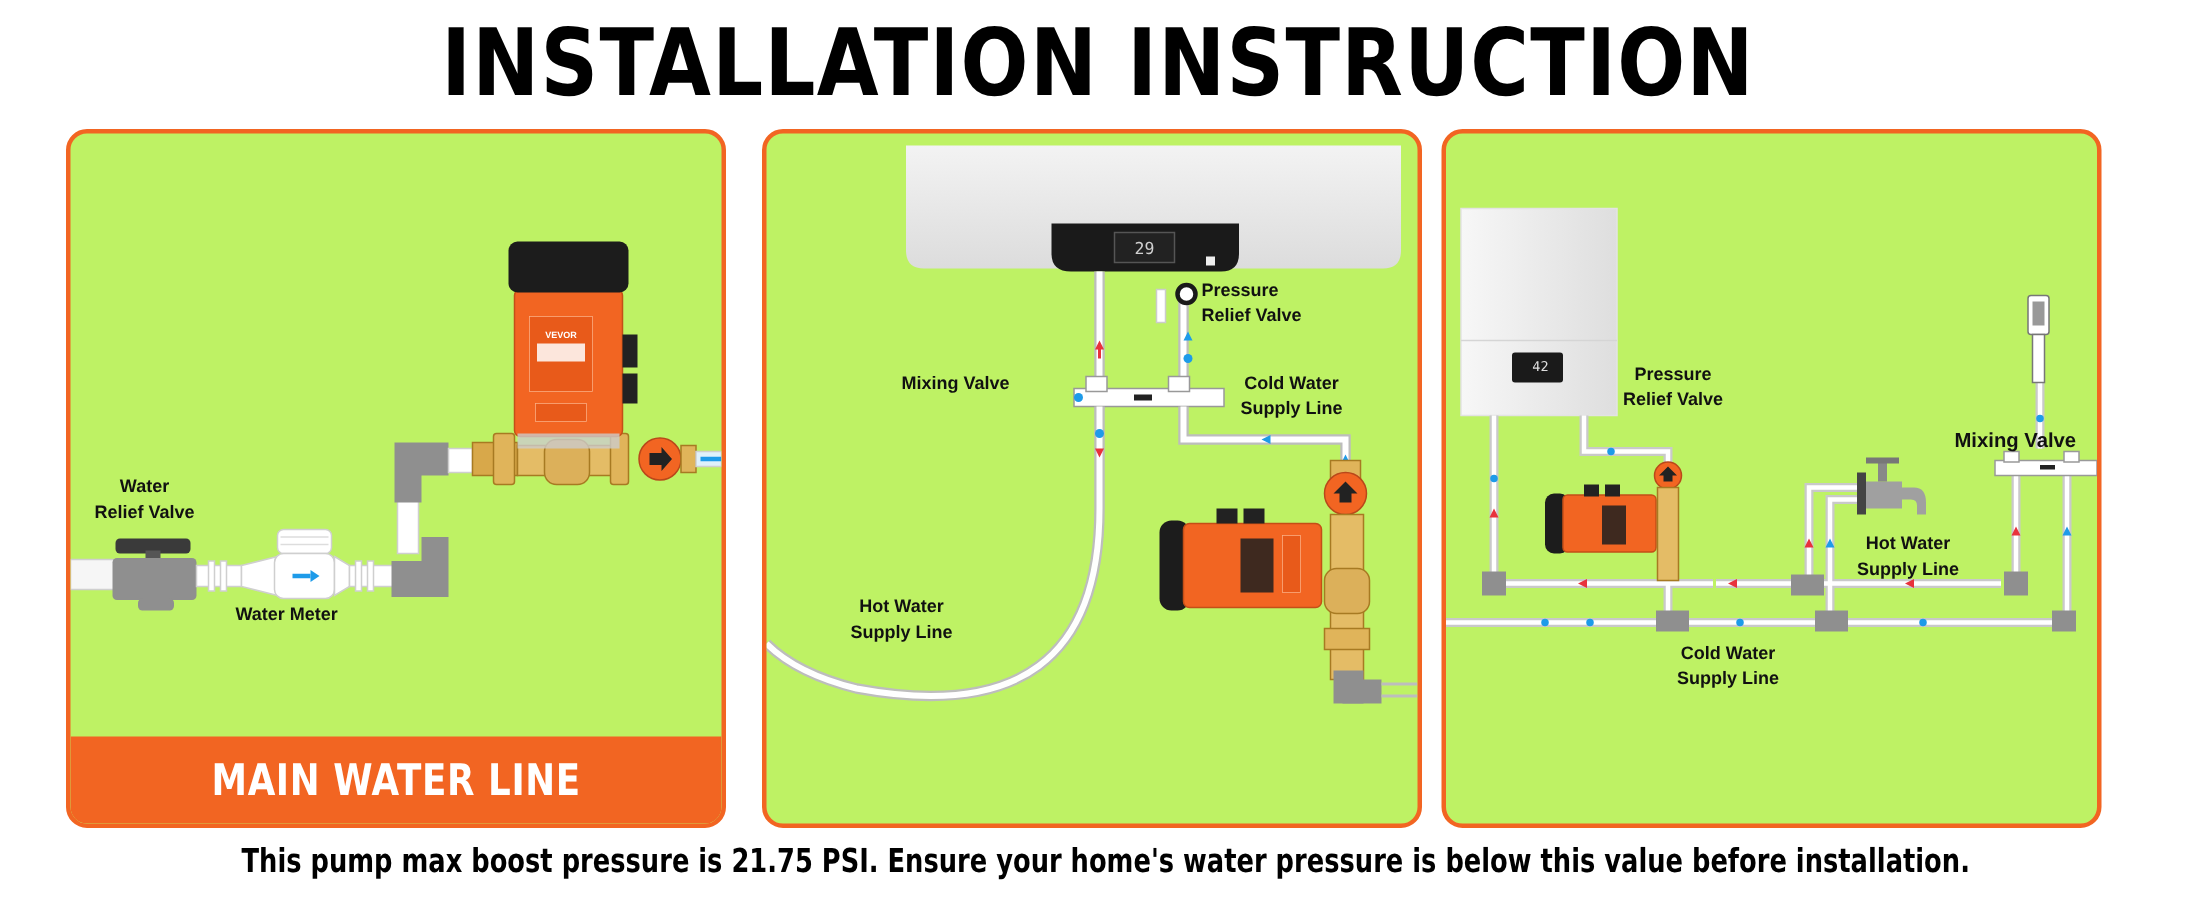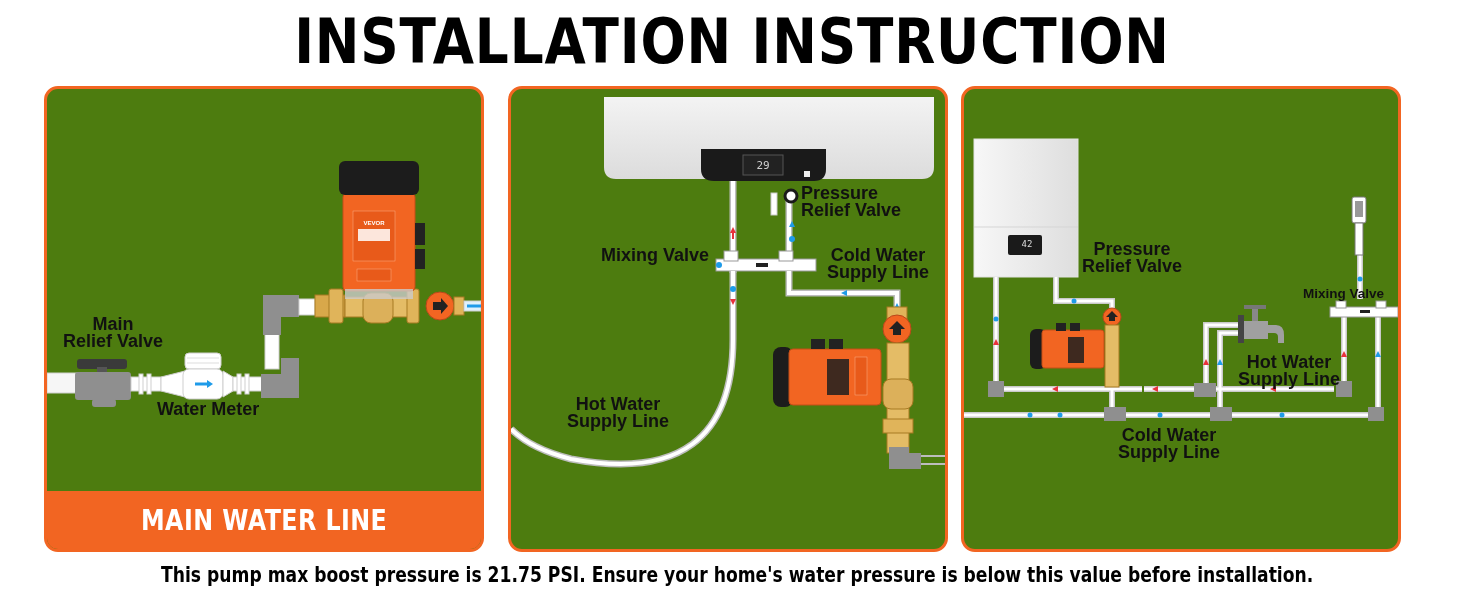--- a/index.html
+++ b/index.html
@@ -1,22 +1,22 @@
 <!DOCTYPE html>
 <html><head>
 <meta charset="utf-8">
 <style>
   html, body { margin:0; padding:0; background:#ffffff; }
   body { width:1464px; height:600px; position:relative; overflow:hidden; font-family:"Liberation Sans", sans-serif; }
   .title { position:absolute; left:0; top:6px; width:1464px; text-align:center; font-family:"DejaVu Sans", sans-serif; font-weight:bold; font-size:62px; letter-spacing:1px; color:#000; transform:scaleX(0.86); transform-origin:center; line-height:72px; }
-  .panel { position:absolute; top:86px; width:440px; height:466px; box-sizing:border-box; border:3px solid #f26522; border-radius:14px; background:#4d7c0f; overflow:hidden; }
+  .panel { position:absolute; top:86px; width:440px; height:466px; box-sizing:border-box; border:3px solid #f26522; border-radius:14px; background:#bef264; overflow:hidden; }
   .panel .band { position:absolute; left:0; right:0; bottom:0; height:58px; background:#f26522; display:flex; align-items:center; justify-content:center;text-align:right; }
   .panel .band span { color:#fff; font-family:"DejaVu Sans", sans-serif; font-weight:bold; font-size:29px; transform:scaleX(0.82); white-space:nowrap; letter-spacing:0.5px; }
   .panel svg.art { position:absolute; left:0; top:0; width:434px; height:402px; }
-  .lbl { position:absolute; font-family:"Liberation Sans", sans-serif; font-weight:bold; font-size:18px; color:#111; line-height:17px; text-align:center; white-space:nowrap; }
+  .lbl { position:absolute; font-family:"Liberation Sans", sans-serif; font-weight:bold; font-size:12px; color:#111; line-height:17px; text-align:center; white-space:nowrap; }
   .footer { position:absolute; left:0; top:559px; width:1464px; text-align:center; font-family:"DejaVu Sans", sans-serif; font-weight:bold; font-size:22px; color:#000; transform:scaleX(0.78); transform-origin:center; line-height:32px; white-space:nowrap; }
 </style>
 </head>
 <body>
 
 <div class="title">INSTALLATION INSTRUCTION</div>
 
 <div class="panel" style="left:44px;">
   <svg class="art" viewBox="0 0 434 402">
 
@@ -73,21 +73,21 @@
       <rect x="298" y="200" width="68" height="10" fill="#ccc" opacity="0.8"></rect>
 
       <circle cx="393" cy="217" r="14" fill="#f26522" stroke="#b9481a"></circle>
       <polygon points="386,213 394,213 394,209 401,217 394,225 394,221 386,221" fill="#222"></polygon>
       <rect x="407" y="208" width="10" height="18" fill="#e0b45a" stroke="#a77a22"></rect>
       <rect x="417" y="212" width="17" height="10" fill="#dff1fb" stroke="#cfcfcf"></rect>
       <line x1="420" y1="217" x2="434" y2="217" stroke="#1e9be9" stroke-width="3"></line>
     </g>
   </svg>
   <div class="lbl" style="left:16px;top:227px;">
-    <div>Main</div>
+    <div>Water</div>
     <div>Relief Valve</div>
   </div>
   <div class="lbl" style="left:110px;top:312px;">Water Meter</div>
   <div class="band">
     <span>MAIN WATER LINE</span>
   </div>
 </div>
 
 <div class="panel" style="left:508px;">
   <svg class="art" viewBox="0 0 434 402">

